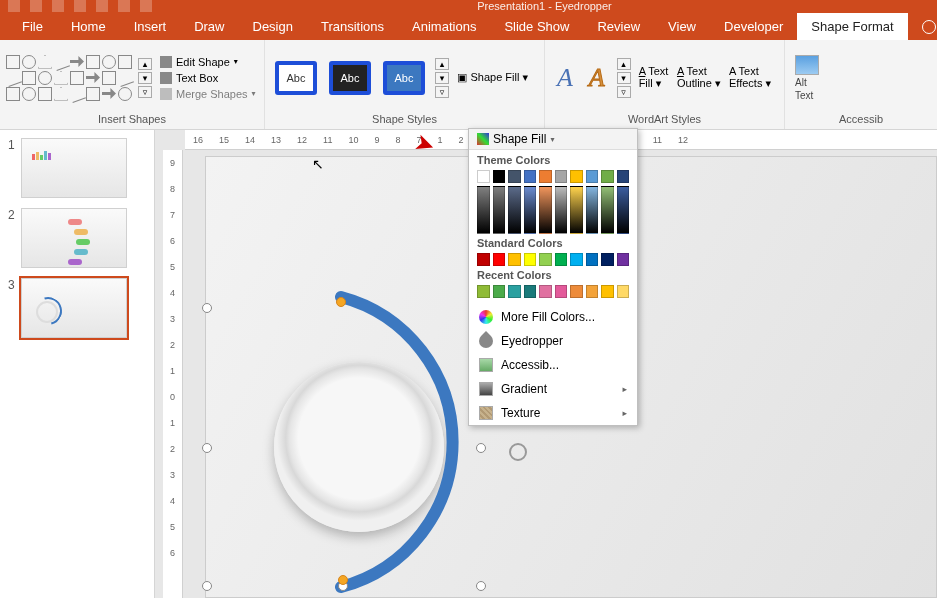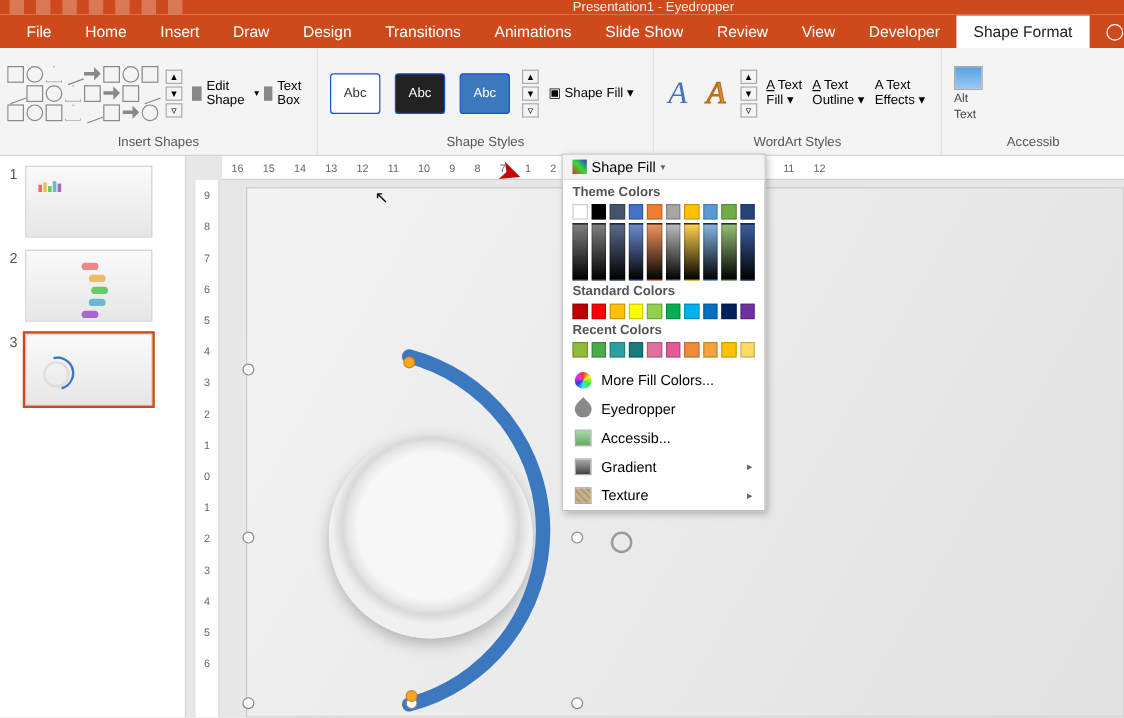--- a/index.html
+++ b/index.html
@@ -13,24 +13,24 @@
     .tab.active { background:#fff; color:#222; }
     .tab.tell { display:flex; align-items:center; gap:4px; }
     .bulb { width:14px; height:14px; border:1px solid #fff; border-radius:50%; display:inline-block; }
     .ribbon { height:90px; background:#f4f4f4; border-bottom:1px solid #d5d5d5; display:flex; position:relative; }
     .group { border-right:1px solid #e1e1e1; display:flex; flex-direction:column; height:100%; padding:2px 6px; }
     .group-body { flex:1; display:flex; gap:4px; align-items:center; overflow:hidden; }
     .group-label { text-align:center; font-size:11px; color:#555; padding-bottom:2px; }
     .shapes-grid { display:grid; grid-template-columns:repeat(8,14px); grid-auto-rows:14px; gap:2px; }
     .sc { width:14px; height:14px; border:1px solid #888; }
     .sc.o{border-radius:50%;} .sc.l{border:none;border-bottom:1px solid #888;transform:rotate(-20deg);} .sc.t{clip-path:polygon(50% 0,100% 100%,0 100%);} .sc.a{clip-path:polygon(0 40%,60% 40%,60% 10%,100% 50%,60% 90%,60% 60%,0 60%);background:#888;border:none;}
-    .shape-btns { display:flex; flex-direction:row; gap:4px; font-size:11px; margin-left:4px; }
+    .shape-btns { display:flex; flex-direction:column; gap:4px; font-size:11px; margin-left:4px; }
     .shape-btns div { display:flex; align-items:center; gap:4px; }
     .shape-btns .ico { width:12px; height:12px; display:inline-block; background:#888; }
-    .style-tile { width:42px; height:34px; border:1px solid #1d4ed8; border-radius:3px; display:flex; align-items:center; justify-content:center; font-size:11px; margin:0 4px; }
+    .style-tile { width:42px; height:34px; border:4px solid #1d4ed8; border-radius:3px; display:flex; align-items:center; justify-content:center; font-size:11px; margin:0 4px; }
     .t1{background:#fff;color:#333;} .t2{background:#222;color:#fff;} .t3{background:#3c78c0;color:#fff;}
     .gallery-scroll{display:flex;flex-direction:column;gap:2px;margin-left:2px;}
     .gallery-scroll span{width:14px;height:12px;border:1px solid #aaa;display:block;font-size:9px;text-align:center;line-height:10px;cursor:pointer;}
     .style-opts{display:flex;flex-direction:column;gap:2px;font-size:11px;margin-left:4px;}
     .style-opts div{cursor:pointer;}
     .wa-tile{width:42px;height:34px;display:flex;align-items:center;justify-content:center;font-size:26px;font-family:Georgia,serif;font-style:italic;}
     .w1{color:#4a72b5;} .w2{color:#d68f3b;-webkit-text-stroke:1px #b66a15;}
     .txt-opts{display:flex;flex-direction:row;gap:2px;font-size:11px;margin-left:4px;}
     .acc{display:flex;flex-direction:column;gap:2px;margin-left:4px;font-size:10px;color:#444;}
     .acc .ico{width:24px;height:20px;background:linear-gradient(#5aa0e0,#9ccbf2);border:1px solid #aaa;}

